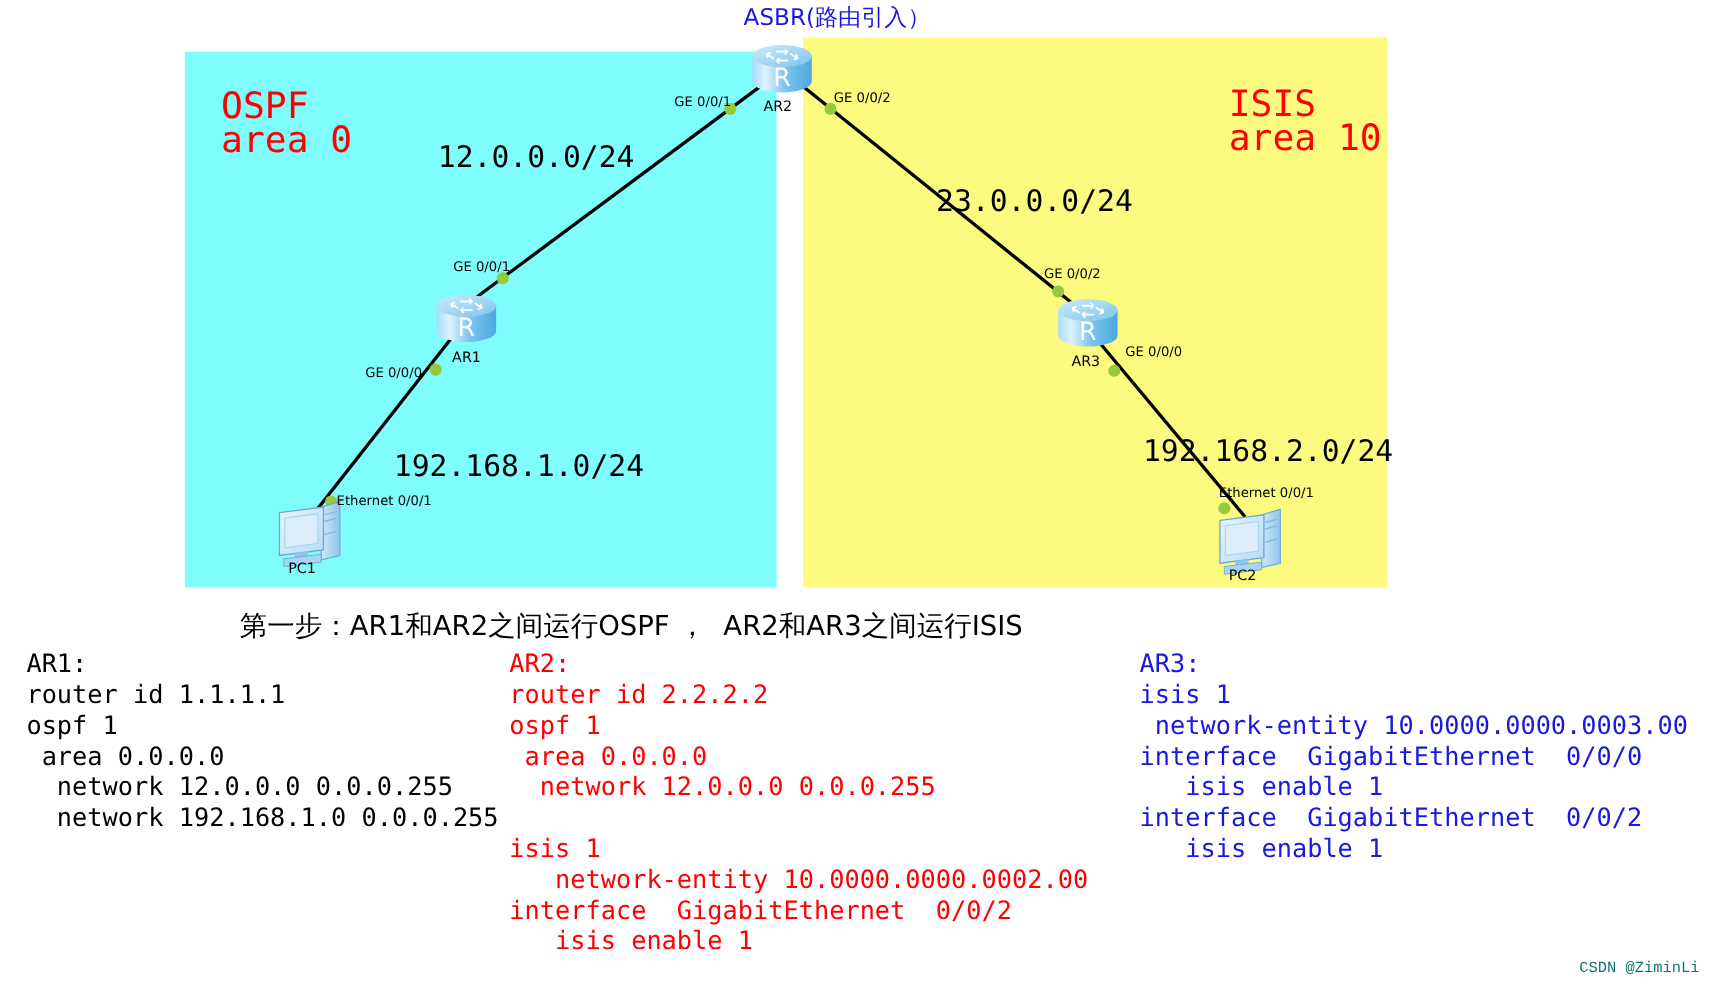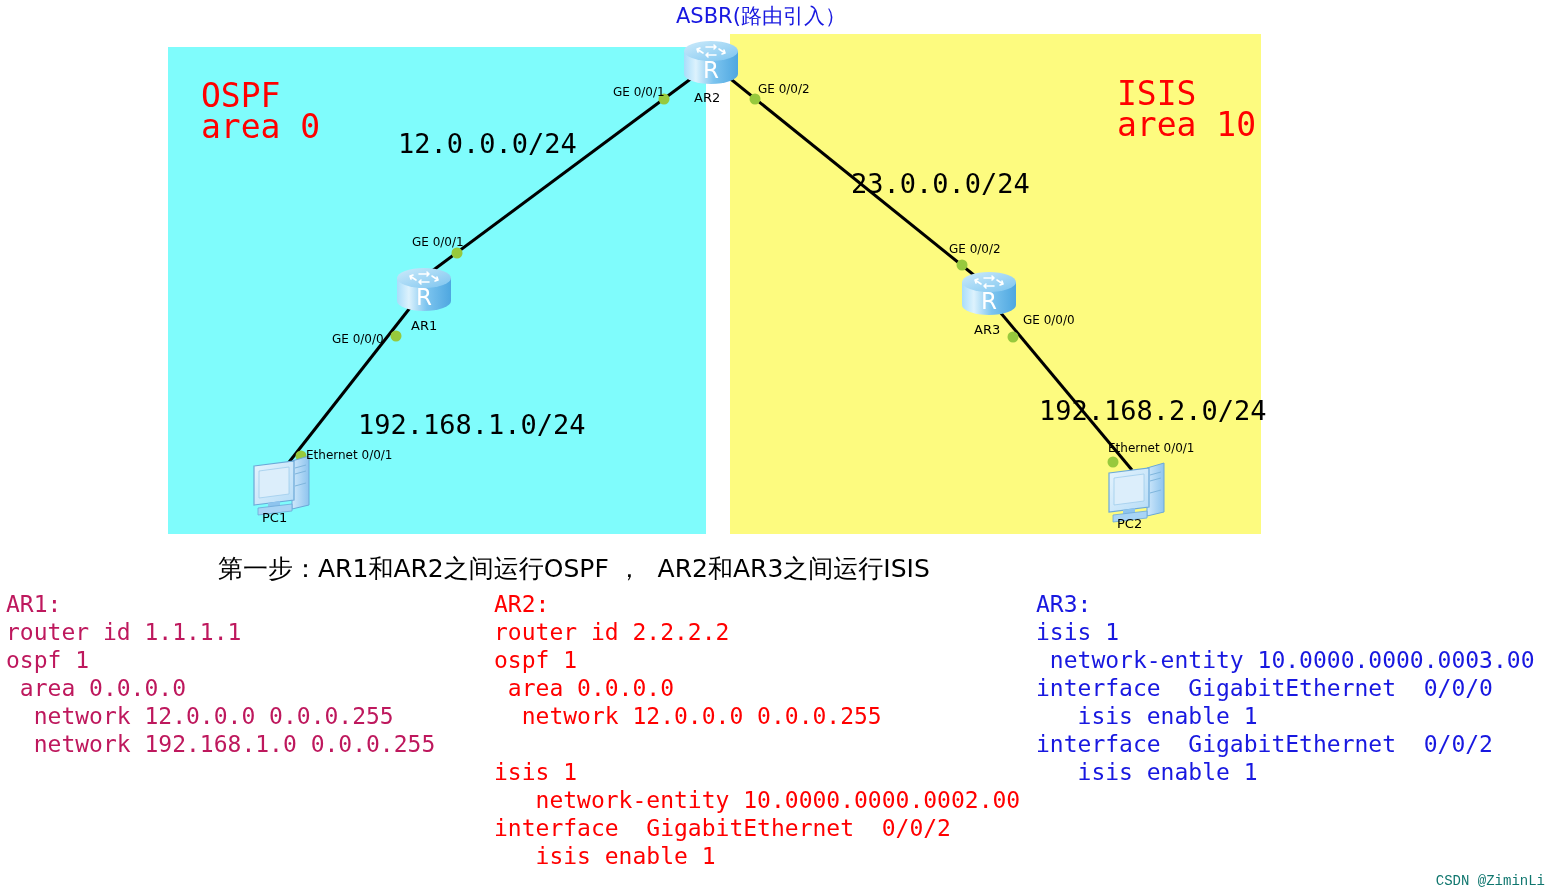--- a/index.html
+++ b/index.html
@@ -116,22 +116,22 @@
   }
 
   
   .config-block {
     position: absolute;
     font-family: "DejaVu Sans Mono", "Liberation Mono", monospace;
     font-size: 23px;
     line-height: 28px;
     white-space: pre;
   }
-  #config-ar1 { left: 6px;    top: 590px; color: #be185d; }
-  #config-ar2 { left: 463px;  top: 590px; color: #ff0000; margin-left: 31px; }
+  #config-ar1 { left: 24px;    top: 590px; color: #000000; }
+  #config-ar2 { left: 463px;  top: 590px; color: #ff0000; }
   #config-ar3 { left: 1036px; top: 590px; color: #1818e0; }
 
   
   #watermark {
     position: absolute;
     right: 10px; bottom: 6px;
     color: #0f766e;
     font-family: Liberation Mono, monospace;
     font-size: 14px;
     white-space: nowrap;

